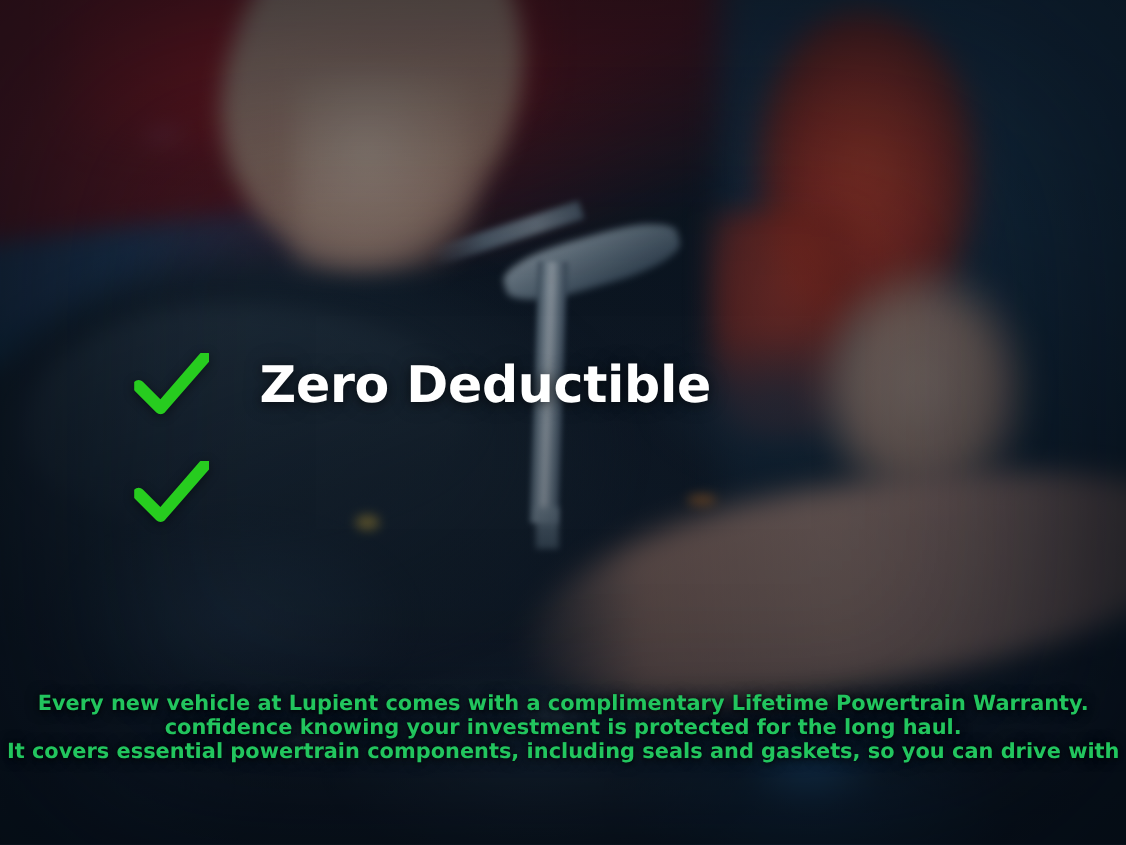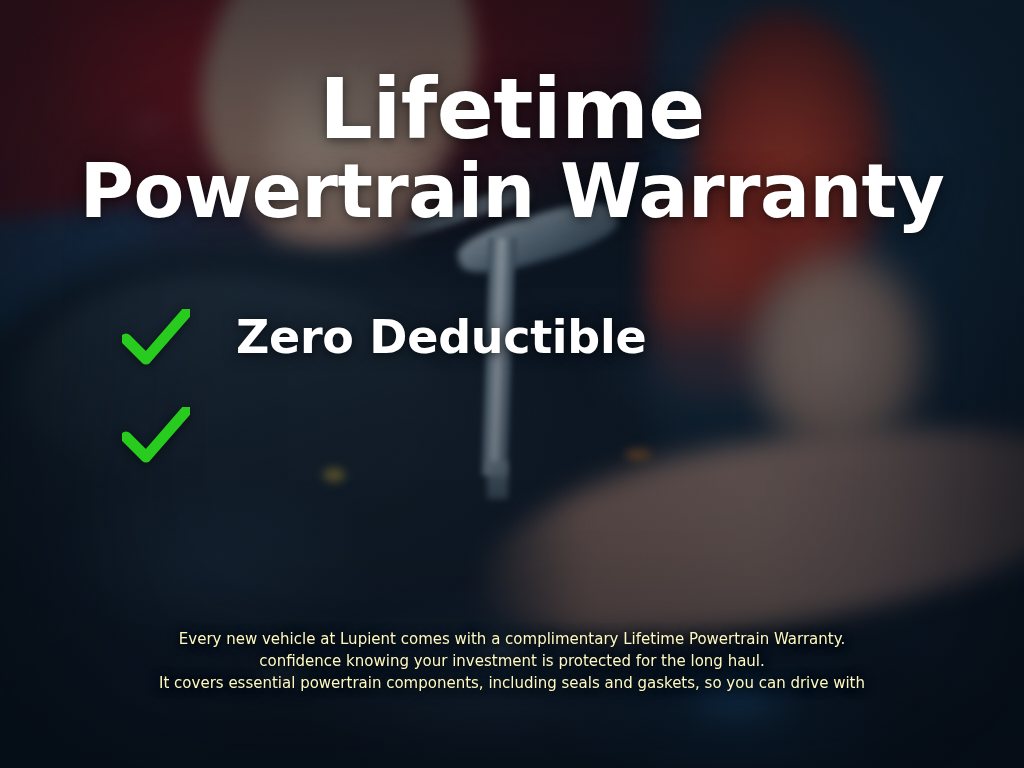--- a/index.html
+++ b/index.html
@@ -294,21 +294,21 @@
     font-size: 84px;
   }
   .headline-line2 {
     display: block;
     font-size: 74px;
     margin-top: 6px;
   }
 
   .benefits {
     position: absolute;
-    top: 288px;
+    top: 300px;
     left: 122px;
     width: 840px;
   }
   .benefit-row {
     display: flex;
     align-items: center;
     height: 98px;
   }
   .check-icon {
     width: 74px;
@@ -330,23 +330,23 @@
     white-space: nowrap;
     text-shadow: 0 2px 9px rgba(0,0,0,0.48), 0 0 20px rgba(0,0,0,0.28);
   }
 
   .description {
     position: absolute;
     left: 0;
     right: 0;
     top: 628px;
     text-align: center;
-    color: #fef9c3;
-    font-size: 15px;
-    font-weight: 400;
+    color: #22c55e;
+    font-size: 19px;
+    font-weight: 700;
     line-height: 22px;
     text-shadow: 0 1px 5px rgba(0,0,0,0.72), 0 0 12px rgba(0,0,0,0.5);
   }
   .description p {
     margin: 0;
   }
 </style>
 </head>
 <body>
 
@@ -382,24 +382,20 @@
     <div class="spec spec-blue"></div>
     <div class="spec spec-white1"></div>
     <div class="spec spec-white2"></div>
     <div class="spec spec-tl"></div>
   </div>
   <div class="bg-layer bg-grade"></div>
   <div class="bg-layer bg-vignette"></div>
 
   <div class="content">
 
-    <h1 class="headline">
-      <span class="headline-line1">Lifetime</span>
-      <span class="headline-line2">Powertrain Warranty</span>
-    </h1>
 
     <ul class="benefits" style="list-style:none;margin:0;padding:0;">
 
       <li class="benefit-row">
         <span class="check-icon">
           <svg width="68" height="56" viewBox="0 0 68 56" aria-hidden="true">
             <path d="M4 30 L24 50 L64 4" fill="none" stroke="#27CC1F" stroke-width="11" stroke-linecap="round" stroke-linejoin="round"></path>
           </svg>
         </span>
         <span class="benefit-label">Zero Deductible</span>

